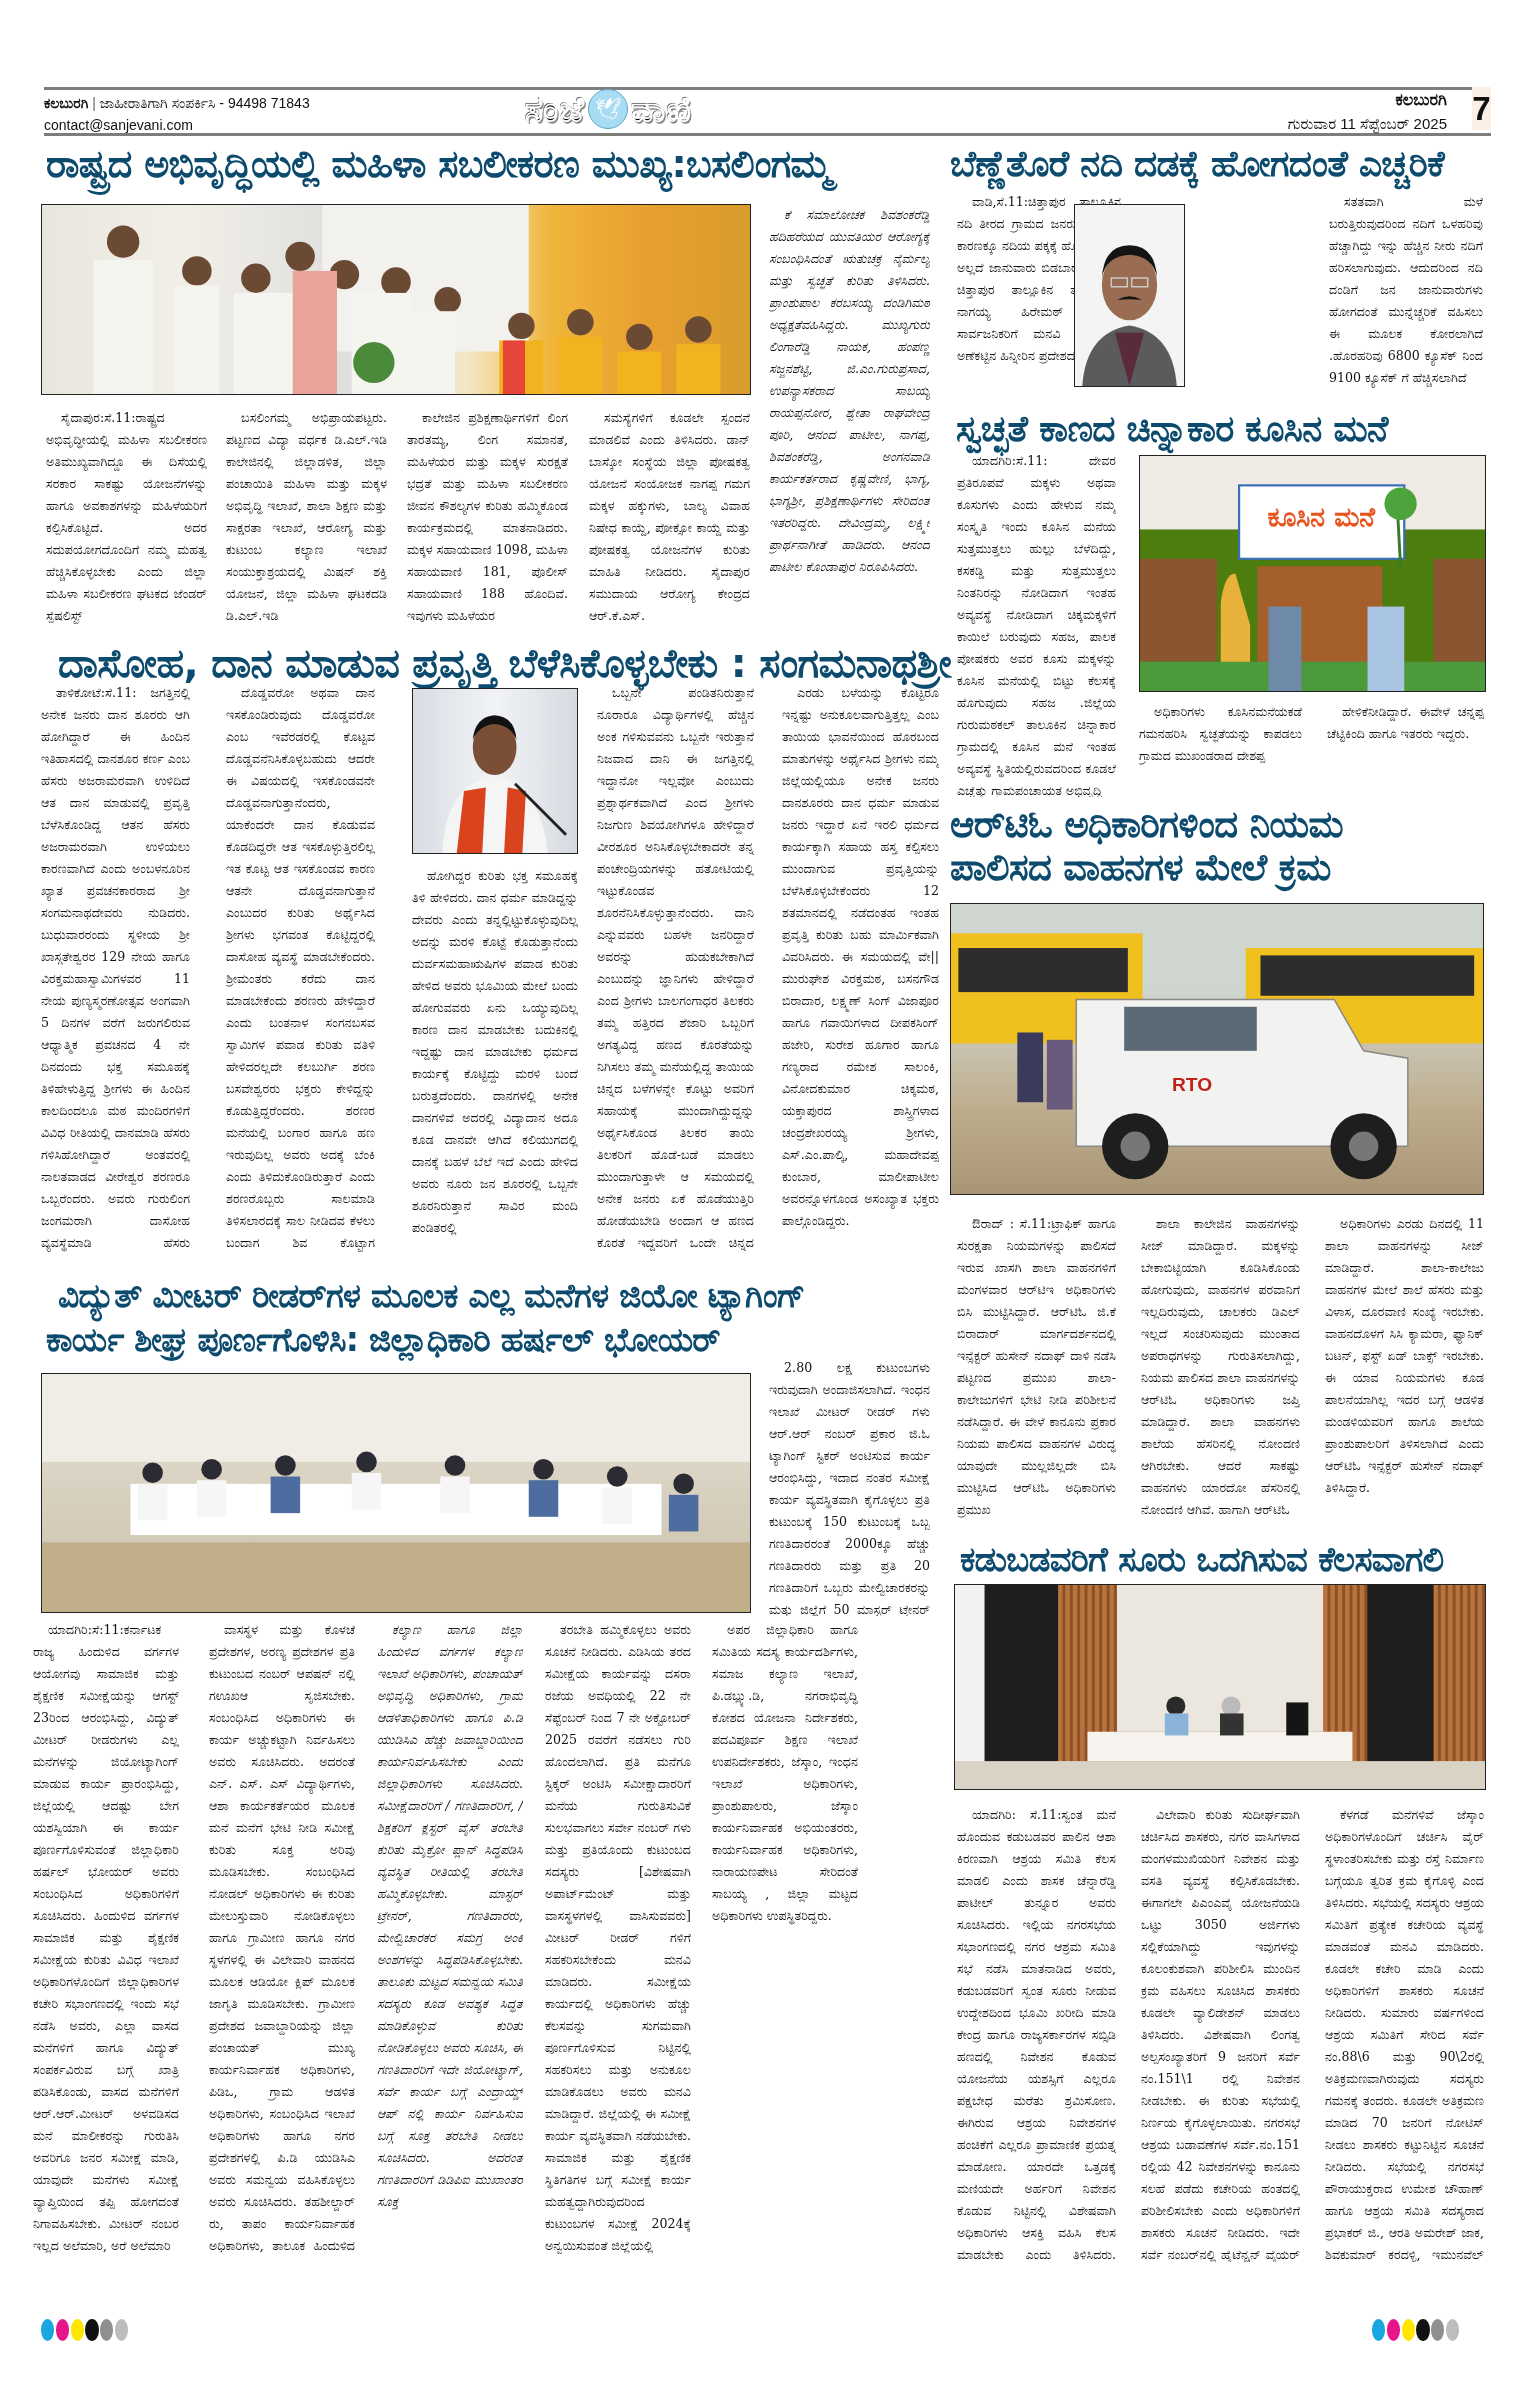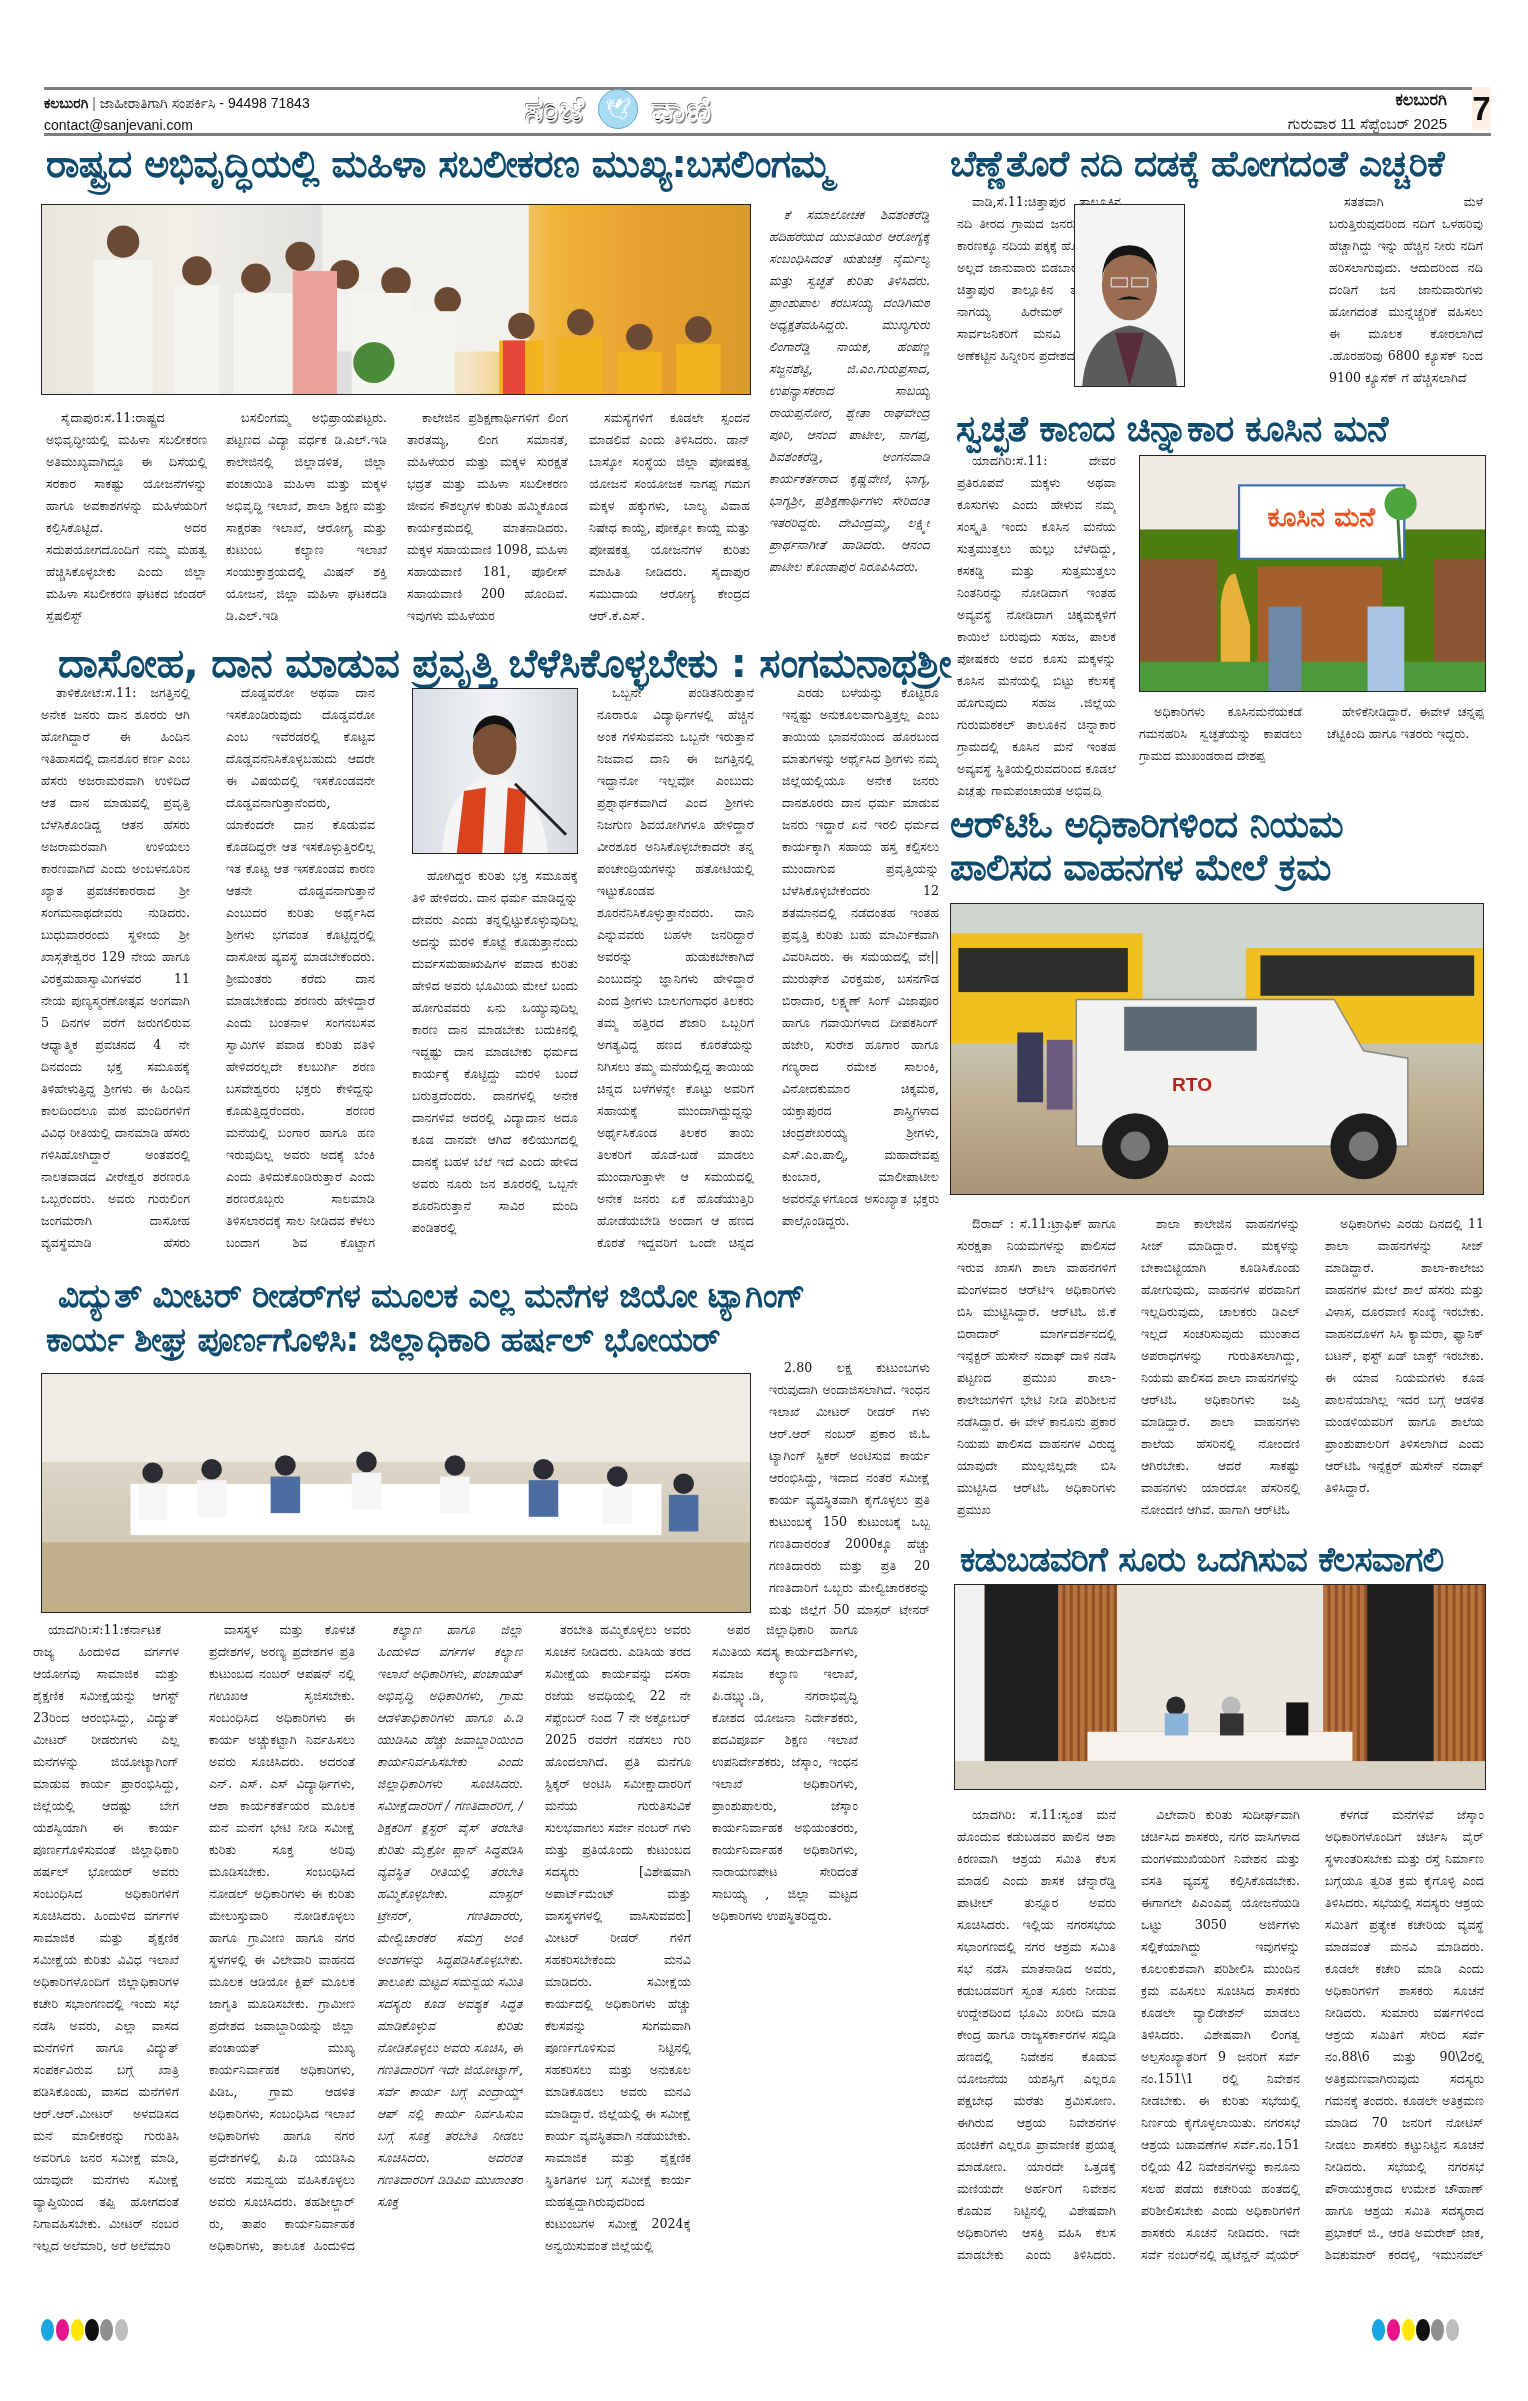--- a/index.html
+++ b/index.html
@@ -3,21 +3,21 @@
 <meta charset="utf-8">
 <style>
   html, body { margin:0; padding:0; background:#ffffff; }
   body { width:1528px; height:2401px; position:relative; overflow:hidden;
          font-family:"DejaVu Serif", serif; color:#111; }
   .abs { position:absolute; }
   
   .mast-rule { position:absolute; left:44px; right:37px; height:3px; background:#7d7d7d; }
   .mast-left { left:44px; top:92px; font-family:"Liberation Sans", sans-serif; font-size:14px; line-height:22px; }
   .mast-left .city { font-weight:bold; }
-  .logo { left:525px; top:87px; height:44px; display:flex; align-items:center; gap:13px; }
+  .logo { left:525px; top:87px; height:44px; display:flex; align-items:center; gap:3px; }
   .logo .word { font-family:"DejaVu Sans", sans-serif; font-weight:bold; font-size:34px; color:#000;
                 -webkit-text-stroke:0.7px #fff; text-shadow:1.5px 1.5px 0 #888, -0.7px -0.7px 0 #444; letter-spacing:1.5px; }
   .logo .dove { width:38px; height:38px; border-radius:50%; background:#a8dcf2; border:1.5px solid #5fa7c9;
                 display:flex; align-items:center; justify-content:center; color:#fff; font-size:21px; }
   .mast-right { right:81px; top:90px; text-align:right; font-family:"Liberation Sans", sans-serif; }
   .mast-right .city { font-size:16.3px; font-weight:bold; }
   .mast-right .date { font-size:15px; margin-top:6px; }
   .page-no { right:37px; top:87px; width:19px; height:43px; background:#fbefe6; font-family:"Liberation Sans", sans-serif;
              font-weight:bold; font-size:33px; text-align:center; line-height:43px; }
   
@@ -88,21 +88,21 @@
     <circle cx="450" cy="215" r="28" fill="#4b8a3a"></circle>
   </svg>
 </div>
 <div class="col" style="left:46px; top:407px; width:161px; height:266px;">
     <p>ಸೈದಾಪುರ:ಸೆ.11:ರಾಷ್ಟ್ರದ ಅಭಿವೃದ್ಧೀಯಲ್ಲಿ ಮಹಿಳಾ ಸಬಲೀಕರಣ ಅತಿಮುಖ್ಯವಾಗಿದ್ದೂ ಈ ದಿಸೆಯಲ್ಲಿ ಸರಕಾರ ಸಾಕಷ್ಟು ಯೋಜನೆಗಳನ್ನು ಹಾಗೂ ಅವಕಾಶಗಳನ್ನು ಮಹಿಳೆಯರಿಗೆ ಕಲ್ಪಿಸಿಕೊಟ್ಟಿದೆ. ಅದರ ಸದುಪಯೋಗದೊಂದಿಗೆ ನಮ್ಮ ಮಹತ್ವ ಹೆಚ್ಚಿಸಿಕೊಳ್ಳಬೇಕು ಎಂದು ಜಿಲ್ಲಾ ಮಹಿಳಾ ಸಬಲೀಕರಣ ಘಟಕದ ಜೆಂಡರ್ ಸ್ಪೆಷಲಿಸ್ಟ್</p>
   </div>
 <div class="col" style="left:226px; top:407px; width:161px; height:266px;">
     <p>ಬಸಲಿಂಗಮ್ಮ ಅಭಿಪ್ರಾಯಪಟ್ಟರು. ಪಟ್ಟಣದ ವಿದ್ಯಾ ವರ್ಧಕ ಡಿ.ಎಲ್.ಇಡಿ ಕಾಲೇಜಿನಲ್ಲಿ ಜಿಲ್ಲಾಡಳಿತ, ಜಿಲ್ಲಾ ಪಂಚಾಯಿತಿ ಮಹಿಳಾ ಮತ್ತು ಮಕ್ಕಳ ಅಭಿವೃದ್ಧಿ ಇಲಾಖೆ, ಶಾಲಾ ಶಿಕ್ಷಣ ಮತ್ತು ಸಾಕ್ಷರತಾ ಇಲಾಖೆ, ಆರೋಗ್ಯ ಮತ್ತು ಕುಟುಂಬ ಕಲ್ಯಾಣ ಇಲಾಖೆ ಸಂಯುಕ್ತಾಶ್ರಯದಲ್ಲಿ ಮಿಷನ್ ಶಕ್ತಿ ಯೋಜನೆ, ಜಿಲ್ಲಾ ಮಹಿಳಾ ಘಟಕದಡಿ ಡಿ.ಎಲ್.ಇಡಿ</p>
   </div>
 <div class="col" style="left:407px; top:407px; width:161px; height:266px;">
-    <p>ಕಾಲೇಜಿನ ಪ್ರಶಿಕ್ಷಣಾರ್ಥಿಗಳಿಗೆ ಲಿಂಗ ತಾರತಮ್ಯ, ಲಿಂಗ ಸಮಾನತೆ, ಮಹಿಳೆಯರ ಮತ್ತು ಮಕ್ಕಳ ಸುರಕ್ಷತೆ ಭದ್ರತೆ ಮತ್ತು ಮಹಿಳಾ ಸಬಲೀಕರಣ ಜೀವನ ಕೌಶಲ್ಯಗಳ ಕುರಿತು ಹಮ್ಮಿಕೊಂಡ ಕಾರ್ಯಕ್ರಮದಲ್ಲಿ ಮಾತನಾಡಿದರು. ಮಕ್ಕಳ ಸಹಾಯವಾಣಿ 1098, ಮಹಿಳಾ ಸಹಾಯವಾಣಿ 181, ಪೊಲೀಸ್ ಸಹಾಯವಾಣಿ 200 ಹೊಂದಿವೆ. ಇವುಗಳು ಮಹಿಳೆಯರ</p>
+    <p>ಕಾಲೇಜಿನ ಪ್ರಶಿಕ್ಷಣಾರ್ಥಿಗಳಿಗೆ ಲಿಂಗ ತಾರತಮ್ಯ, ಲಿಂಗ ಸಮಾನತೆ, ಮಹಿಳೆಯರ ಮತ್ತು ಮಕ್ಕಳ ಸುರಕ್ಷತೆ ಭದ್ರತೆ ಮತ್ತು ಮಹಿಳಾ ಸಬಲೀಕರಣ ಜೀವನ ಕೌಶಲ್ಯಗಳ ಕುರಿತು ಹಮ್ಮಿಕೊಂಡ ಕಾರ್ಯಕ್ರಮದಲ್ಲಿ ಮಾತನಾಡಿದರು. ಮಕ್ಕಳ ಸಹಾಯವಾಣಿ 1098, ಮಹಿಳಾ ಸಹಾಯವಾಣಿ 181, ಪೊಲೀಸ್ ಸಹಾಯವಾಣಿ 188 ಹೊಂದಿವೆ. ಇವುಗಳು ಮಹಿಳೆಯರ</p>
   </div>
 <div class="col" style="left:589px; top:407px; width:161px; height:266px;">
     <p>ಸಮಸ್ಯೆಗಳಿಗೆ ಕೂಡಲೇ ಸ್ಪಂದನೆ ಮಾಡಲಿವೆ ಎಂದು ತಿಳಿಸಿದರು. ಡಾನ್ ಬಾಸ್ಕೋ ಸಂಸ್ಥೆಯ ಜಿಲ್ಲಾ ಪೋಷಕತ್ವ ಯೋಜನೆ ಸಂಯೋಜಕ ನಾಗಪ್ಪ ಗಮಗ ಮಕ್ಕಳ ಹಕ್ಕುಗಳು, ಬಾಲ್ಯ ವಿವಾಹ ನಿಷೇಧ ಕಾಯ್ದೆ, ಪೋಕ್ಸೋ ಕಾಯ್ದೆ ಮತ್ತು ಪೋಷಕತ್ವ ಯೋಜನೆಗಳ ಕುರಿತು ಮಾಹಿತಿ ನೀಡಿದರು. ಸೈದಾಪುರ ಸಮುದಾಯ ಆರೋಗ್ಯ ಕೇಂದ್ರದ ಆರ್.ಕೆ.ಎಸ್.</p>
   </div>
 <div class="col" style="left:769px; top:204px; width:161px; height:466px;font-style:italic;">
     <p>ಕೆ ಸಮಾಲೋಚಕ ಶಿವಶಂಕರೆಡ್ಡಿ ಹದಿಹರೆಯದ ಯುವತಿಯರ ಆರೋಗ್ಯಕ್ಕೆ ಸಂಬಂಧಿಸಿದಂತೆ ಋತುಚಕ್ರ ನೈರ್ಮಲ್ಯ ಮತ್ತು ಸ್ವಚ್ಛತೆ ಕುರಿತು ತಿಳಿಸಿದರು. ಪ್ರಾಂಶುಪಾಲ ಕರಬಸಯ್ಯ ದಂಡಿಗಿಮಠ ಅಧ್ಯಕ್ಷತೆವಹಿಸಿದ್ದರು. ಮುಖ್ಯಗುರು ಲಿಂಗಾರೆಡ್ಡಿ ನಾಯಕ, ಹಂಪಣ್ಣ ಸಜ್ಜನಶೆಟ್ಟಿ, ಜಿ.ಎಂ.ಗುರುಪ್ರಸಾದ, ಉಪನ್ಯಾಸಕರಾದ ಸಾಬಯ್ಯ ರಾಯಪ್ಪನೋರ, ಶ್ವೇತಾ ರಾಘವೇಂದ್ರ ಪೂರಿ, ಆನಂದ ಪಾಟೀಲ, ನಾಗಪ್ಪ, ಶಿವಶಂಕರೆಡ್ಡಿ, ಅಂಗನವಾಡಿ ಕಾರ್ಯಕರ್ತರಾದ ಕೃಷ್ಣವೇಣಿ, ಭಾಗ್ಯ, ಭಾಗ್ಯಶ್ರೀ, ಪ್ರಶಿಕ್ಷಣಾರ್ಥಿಗಳು ಸೇರಿದಂತೆ ಇತರರಿದ್ದರು. ದೇವಿಂದ್ರಮ್ಮ, ಲಕ್ಷ್ಮೀ ಪ್ರಾರ್ಥನಾಗೀತೆ ಹಾಡಿದರು. ಆನಂದ ಪಾಟೀಲ ಕೊಂಡಾಪುರ ನಿರೂಪಿಸಿದರು.</p>
   </div>
 
 <div class="abs hl" style="left:950px; top:145px; font-size:36px;">ಬೆಣ್ಣೆತೊರೆ ನದಿ ದಡಕ್ಕೆ ಹೋಗದಂತೆ ಎಚ್ಚರಿಕೆ</div>
 <div class="col" style="left:957px; top:191px; width:164px; height:222px;">

